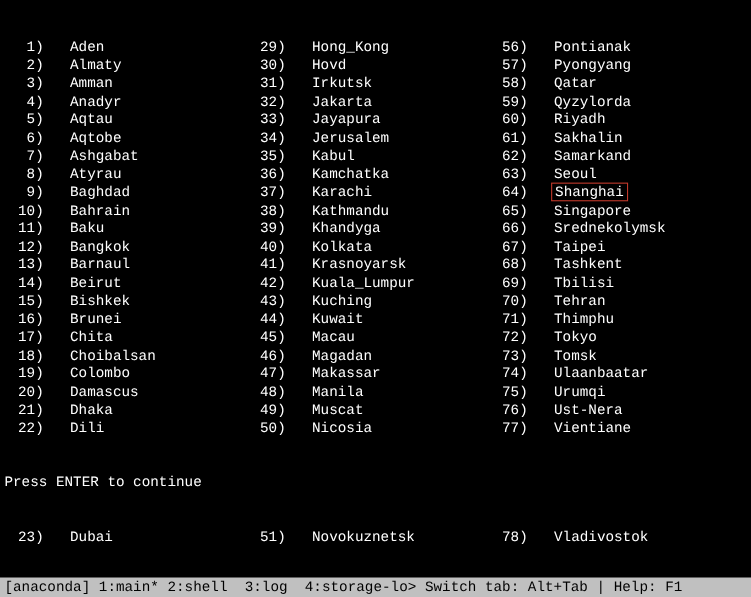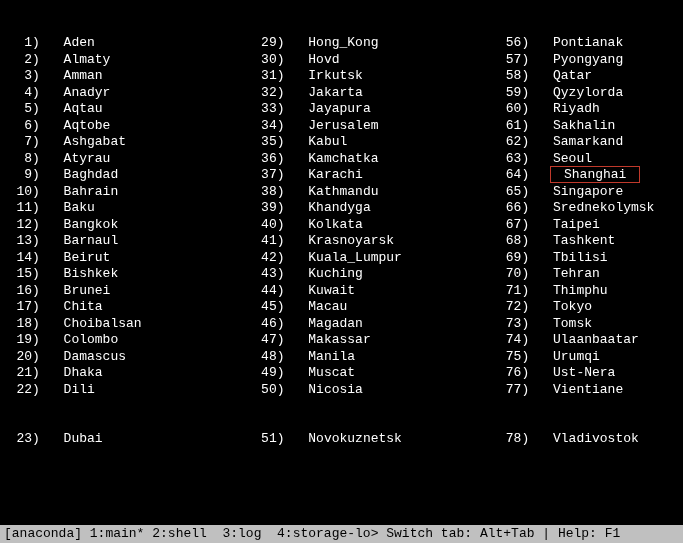--- a/index.html
+++ b/index.html
@@ -10,46 +10,47 @@
     font-size: 13px;
     line-height: 16.5px;
     width: 683px;
     height: 543px;
     overflow: hidden;
   }
   .terminal {
     padding: 2px 4px;
     white-space: pre;
   }
-  .row { display: flex; justify-content: space-between; }
+  .row { display: flex; }
   .num { display: inline-block; width: 28px; text-align: right; }
   .paren { display: inline-block; width: 16px; }
   .city { display: inline-block; width: 126px; }
   .col { display: inline-block; }
   .highlight-box {
     border: 1px solid #c0392b;
-    padding: 0 13px;
+    padding: 0 3px;
     margin-left: -3px;
   }
   .status {
     position: absolute;
     bottom: 0;
     left: 0;
     width: 683px;
     background: #c0c0c0;
     color: #000;
     padding: 1px 4px;
     font-family: "Courier New", Consolas, monospace;
     font-size: 13px;
     white-space: pre;
   }
 </style>
 </head>
 <body>
 
 <div class="terminal">
   <div id="grid1"><div class="row"><span class="col" style="width: 220px;"><span class="num">1</span><span class="paren">)</span>  <span class="city">Aden</span></span><span class="col" style="width: 220px;"><span class="num">29</span><span class="paren">)</span>  <span class="city">Hong_Kong</span></span><span class="col" style="width: auto;"><span class="num">56</span><span class="paren">)</span>  <span class="city">Pontianak</span></span></div><div class="row"><span class="col" style="width: 220px;"><span class="num">2</span><span class="paren">)</span>  <span class="city">Almaty</span></span><span class="col" style="width: 220px;"><span class="num">30</span><span class="paren">)</span>  <span class="city">Hovd</span></span><span class="col" style="width: auto;"><span class="num">57</span><span class="paren">)</span>  <span class="city">Pyongyang</span></span></div><div class="row"><span class="col" style="width: 220px;"><span class="num">3</span><span class="paren">)</span>  <span class="city">Amman</span></span><span class="col" style="width: 220px;"><span class="num">31</span><span class="paren">)</span>  <span class="city">Irkutsk</span></span><span class="col" style="width: auto;"><span class="num">58</span><span class="paren">)</span>  <span class="city">Qatar</span></span></div><div class="row"><span class="col" style="width: 220px;"><span class="num">4</span><span class="paren">)</span>  <span class="city">Anadyr</span></span><span class="col" style="width: 220px;"><span class="num">32</span><span class="paren">)</span>  <span class="city">Jakarta</span></span><span class="col" style="width: auto;"><span class="num">59</span><span class="paren">)</span>  <span class="city">Qyzylorda</span></span></div><div class="row"><span class="col" style="width: 220px;"><span class="num">5</span><span class="paren">)</span>  <span class="city">Aqtau</span></span><span class="col" style="width: 220px;"><span class="num">33</span><span class="paren">)</span>  <span class="city">Jayapura</span></span><span class="col" style="width: auto;"><span class="num">60</span><span class="paren">)</span>  <span class="city">Riyadh</span></span></div><div class="row"><span class="col" style="width: 220px;"><span class="num">6</span><span class="paren">)</span>  <span class="city">Aqtobe</span></span><span class="col" style="width: 220px;"><span class="num">34</span><span class="paren">)</span>  <span class="city">Jerusalem</span></span><span class="col" style="width: auto;"><span class="num">61</span><span class="paren">)</span>  <span class="city">Sakhalin</span></span></div><div class="row"><span class="col" style="width: 220px;"><span class="num">7</span><span class="paren">)</span>  <span class="city">Ashgabat</span></span><span class="col" style="width: 220px;"><span class="num">35</span><span class="paren">)</span>  <span class="city">Kabul</span></span><span class="col" style="width: auto;"><span class="num">62</span><span class="paren">)</span>  <span class="city">Samarkand</span></span></div><div class="row"><span class="col" style="width: 220px;"><span class="num">8</span><span class="paren">)</span>  <span class="city">Atyrau</span></span><span class="col" style="width: 220px;"><span class="num">36</span><span class="paren">)</span>  <span class="city">Kamchatka</span></span><span class="col" style="width: auto;"><span class="num">63</span><span class="paren">)</span>  <span class="city">Seoul</span></span></div><div class="row"><span class="col" style="width: 220px;"><span class="num">9</span><span class="paren">)</span>  <span class="city">Baghdad</span></span><span class="col" style="width: 220px;"><span class="num">37</span><span class="paren">)</span>  <span class="city">Karachi</span></span><span class="col" style="width: auto;"><span class="num">64</span><span class="paren">)</span>  <span class="city"><span class="highlight-box">Shanghai</span></span></span></div><div class="row"><span class="col" style="width: 220px;"><span class="num">10</span><span class="paren">)</span>  <span class="city">Bahrain</span></span><span class="col" style="width: 220px;"><span class="num">38</span><span class="paren">)</span>  <span class="city">Kathmandu</span></span><span class="col" style="width: auto;"><span class="num">65</span><span class="paren">)</span>  <span class="city">Singapore</span></span></div><div class="row"><span class="col" style="width: 220px;"><span class="num">11</span><span class="paren">)</span>  <span class="city">Baku</span></span><span class="col" style="width: 220px;"><span class="num">39</span><span class="paren">)</span>  <span class="city">Khandyga</span></span><span class="col" style="width: auto;"><span class="num">66</span><span class="paren">)</span>  <span class="city">Srednekolymsk</span></span></div><div class="row"><span class="col" style="width: 220px;"><span class="num">12</span><span class="paren">)</span>  <span class="city">Bangkok</span></span><span class="col" style="width: 220px;"><span class="num">40</span><span class="paren">)</span>  <span class="city">Kolkata</span></span><span class="col" style="width: auto;"><span class="num">67</span><span class="paren">)</span>  <span class="city">Taipei</span></span></div><div class="row"><span class="col" style="width: 220px;"><span class="num">13</span><span class="paren">)</span>  <span class="city">Barnaul</span></span><span class="col" style="width: 220px;"><span class="num">41</span><span class="paren">)</span>  <span class="city">Krasnoyarsk</span></span><span class="col" style="width: auto;"><span class="num">68</span><span class="paren">)</span>  <span class="city">Tashkent</span></span></div><div class="row"><span class="col" style="width: 220px;"><span class="num">14</span><span class="paren">)</span>  <span class="city">Beirut</span></span><span class="col" style="width: 220px;"><span class="num">42</span><span class="paren">)</span>  <span class="city">Kuala_Lumpur</span></span><span class="col" style="width: auto;"><span class="num">69</span><span class="paren">)</span>  <span class="city">Tbilisi</span></span></div><div class="row"><span class="col" style="width: 220px;"><span class="num">15</span><span class="paren">)</span>  <span class="city">Bishkek</span></span><span class="col" style="width: 220px;"><span class="num">43</span><span class="paren">)</span>  <span class="city">Kuching</span></span><span class="col" style="width: auto;"><span class="num">70</span><span class="paren">)</span>  <span class="city">Tehran</span></span></div><div class="row"><span class="col" style="width: 220px;"><span class="num">16</span><span class="paren">)</span>  <span class="city">Brunei</span></span><span class="col" style="width: 220px;"><span class="num">44</span><span class="paren">)</span>  <span class="city">Kuwait</span></span><span class="col" style="width: auto;"><span class="num">71</span><span class="paren">)</span>  <span class="city">Thimphu</span></span></div><div class="row"><span class="col" style="width: 220px;"><span class="num">17</span><span class="paren">)</span>  <span class="city">Chita</span></span><span class="col" style="width: 220px;"><span class="num">45</span><span class="paren">)</span>  <span class="city">Macau</span></span><span class="col" style="width: auto;"><span class="num">72</span><span class="paren">)</span>  <span class="city">Tokyo</span></span></div><div class="row"><span class="col" style="width: 220px;"><span class="num">18</span><span class="paren">)</span>  <span class="city">Choibalsan</span></span><span class="col" style="width: 220px;"><span class="num">46</span><span class="paren">)</span>  <span class="city">Magadan</span></span><span class="col" style="width: auto;"><span class="num">73</span><span class="paren">)</span>  <span class="city">Tomsk</span></span></div><div class="row"><span class="col" style="width: 220px;"><span class="num">19</span><span class="paren">)</span>  <span class="city">Colombo</span></span><span class="col" style="width: 220px;"><span class="num">47</span><span class="paren">)</span>  <span class="city">Makassar</span></span><span class="col" style="width: auto;"><span class="num">74</span><span class="paren">)</span>  <span class="city">Ulaanbaatar</span></span></div><div class="row"><span class="col" style="width: 220px;"><span class="num">20</span><span class="paren">)</span>  <span class="city">Damascus</span></span><span class="col" style="width: 220px;"><span class="num">48</span><span class="paren">)</span>  <span class="city">Manila</span></span><span class="col" style="width: auto;"><span class="num">75</span><span class="paren">)</span>  <span class="city">Urumqi</span></span></div><div class="row"><span class="col" style="width: 220px;"><span class="num">21</span><span class="paren">)</span>  <span class="city">Dhaka</span></span><span class="col" style="width: 220px;"><span class="num">49</span><span class="paren">)</span>  <span class="city">Muscat</span></span><span class="col" style="width: auto;"><span class="num">76</span><span class="paren">)</span>  <span class="city">Ust-Nera</span></span></div><div class="row"><span class="col" style="width: 220px;"><span class="num">22</span><span class="paren">)</span>  <span class="city">Dili</span></span><span class="col" style="width: 220px;"><span class="num">50</span><span class="paren">)</span>  <span class="city">Nicosia</span></span><span class="col" style="width: auto;"><span class="num">77</span><span class="paren">)</span>  <span class="city">Vientiane</span></span></div></div>
+  <div>Press ENTER to continue</div>
   <div id="grid2"><div class="row"><span class="col" style="width: 220px;"><span class="num">23</span><span class="paren">)</span>  <span class="city">Dubai</span></span><span class="col" style="width: 220px;"><span class="num">51</span><span class="paren">)</span>  <span class="city">Novokuznetsk</span></span><span class="col" style="width: auto;"><span class="num">78</span><span class="paren">)</span>  <span class="city">Vladivostok</span></span></div></div>
   
   
 </div>
 
 <div class="status">[anaconda] 1:main* 2:shell  3:log  4:storage-lo&gt; Switch tab: Alt+Tab | Help: F1</div>
 
 </body></html>

